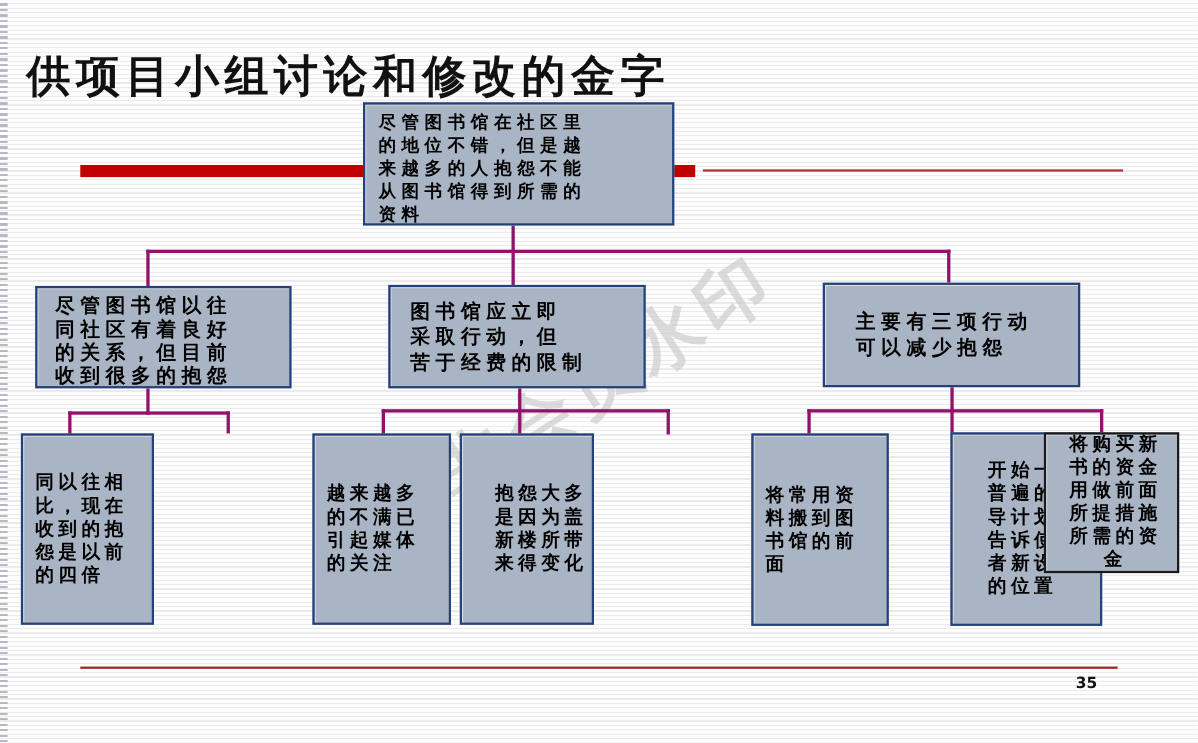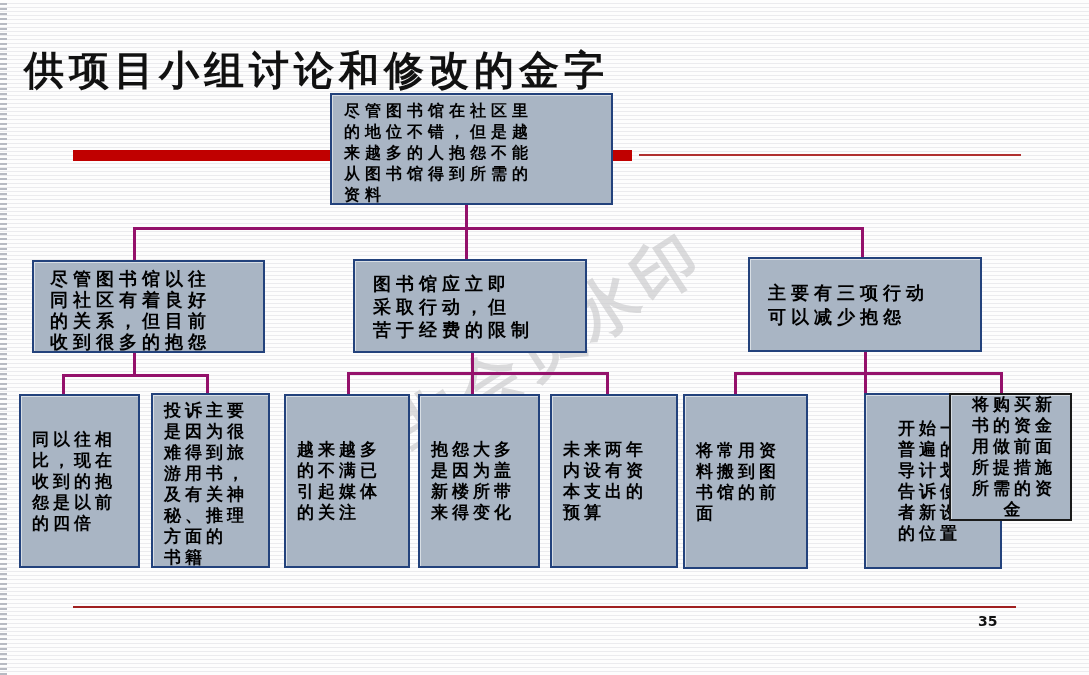--- a/index.html
+++ b/index.html
@@ -59,21 +59,21 @@
     font-weight:bold;color:#000;
     white-space:pre-line;
     font-family:"DejaVu Serif","Liberation Serif",serif;
   }
   
   #box-root{left:330px;top:93px;width:283px;height:112px;justify-content:flex-start;padding:5px 4px 0 12px;}
   #box-root .box-text{font-size:16px;line-height:21px;letter-spacing:5px;}
   
   #box-l2-0{left:32px;top:260px;width:233px;height:93px;justify-content:flex-start;padding:6px 4px 0 16px;}
   #box-l2-1{left:353px;top:259px;width:234px;height:94px;padding:0 4px 0 18px;}
-  #box-l2-2{left:748px;top:257px;width:234px;height:95px;padding:0 4px 0 18px;}
+  #box-l2-2{left:748px;top:257px;width:234px;height:95px;padding:0 4px 0 28px;}
   .l2-text{font-size:18px;line-height:21px;letter-spacing:5px;}
   #box-l2-1 .box-text{line-height:23px;}
   #box-l2-2 .box-text{line-height:24px;}
   
   .l3{top:394px;height:174px;padding:0 4px 0 11px;}
   .l3 .box-text{font-size:17px;line-height:21px;letter-spacing:4px;}
   #box-l3-0{left:19px;width:121px;}
   #box-l3-1{left:151px;top:393px;width:119px;height:175px;justify-content:flex-start;padding-top:5px;}
   #box-l3-2{left:284px;width:126px;}
   #box-l3-3{left:418px;width:122px;}
@@ -153,47 +153,31 @@
 可以减少抱怨</span>
   </div>
 
   <div class="box l3" id="box-l3-0" style="background: rgb(169, 181, 196); border-color: rgb(35, 66, 124);">
     <span class="box-text">同以往相
 比，现在
 收到的抱
 怨是以前
 的四倍</span>
   </div>
-  <div class="box l3" id="box-l3-1" style="background: rgb(169, 181, 196); border-color: rgb(35, 66, 124);">
-    <span class="box-text">投诉主要
-是因为很
-难得到旅
-游用书，
-及有关神
-秘、推理
-方面的
-书籍</span>
-  </div>
   <div class="box l3" id="box-l3-2" style="background: rgb(169, 181, 196); border-color: rgb(35, 66, 124);">
     <span class="box-text">越来越多
 的不满已
 引起媒体
 的关注</span>
   </div>
-  <div class="box l3" id="box-l3-3" style="background: rgb(169, 181, 196); border-color: rgb(35, 66, 124);">
+  <div class="box l3" id="box-l3-3" style="background: rgb(169, 181, 196); border-color: rgb(35, 66, 124); text-align: right;">
     <span class="box-text">抱怨大多
 是因为盖
 新楼所带
 来得变化</span>
-  </div>
-  <div class="box l3" id="box-l3-4" style="background: rgb(169, 181, 196); border-color: rgb(35, 66, 124);">
-    <span class="box-text">未来两年
-内设有资
-本支出的
-预算</span>
   </div>
   <div class="box l3" id="box-l3-5" style="background: rgb(169, 181, 196); border-color: rgb(35, 66, 124);">
     <span class="box-text">将常用资
 料搬到图
 书馆的前
 面</span>
   </div>
   <div class="box l3" id="box-l3-6" style="background: rgb(169, 181, 196); border-color: rgb(35, 66, 124);">
     <span class="box-text">开始一项
 普遍的宣

